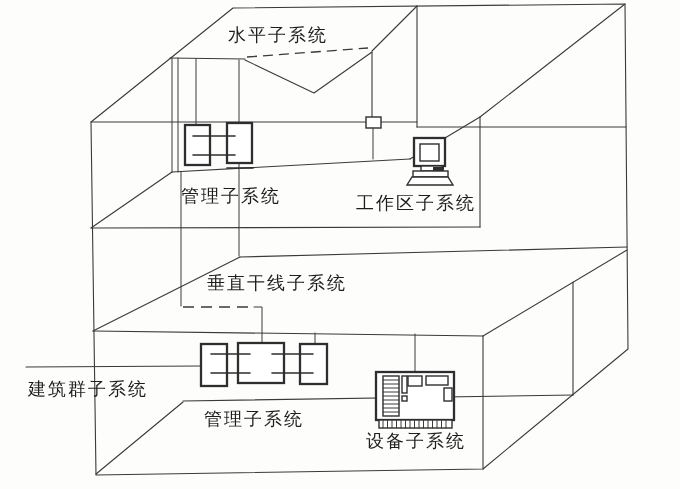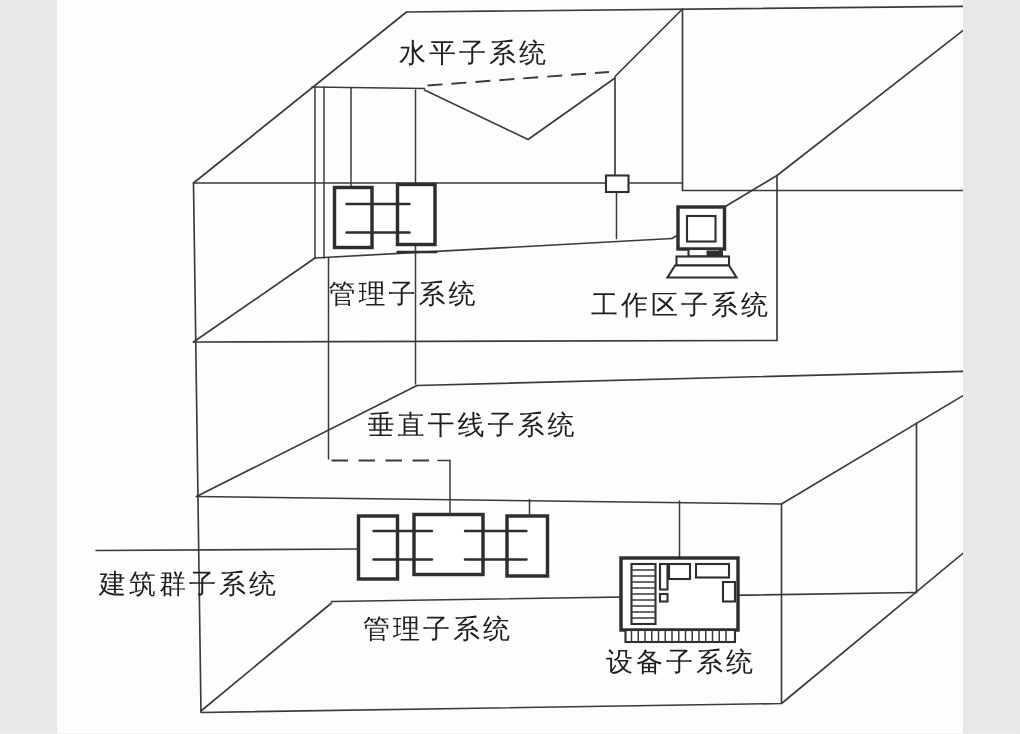--- a/index.html
+++ b/index.html
@@ -1,17 +1,17 @@
 <!DOCTYPE html>
 <html><head>
 <meta charset="utf-8">
 <style>
   html,body{margin:0;padding:0;background:#e8e8e8;}
   .stage{
-    width:604px;height:489px;position:relative;margin:0 auto;
+    width:680px;height:489px;position:relative;margin:0 auto;
     background:#fdfdfc;overflow:hidden;
     font-family:"Liberation Sans","DejaVu Sans",sans-serif;
   }
   svg{display:block;}
   .thin{fill:none;stroke:#3a3a3a;stroke-width:1.1;stroke-linecap:round;stroke-linejoin:round;}
   .thin2{fill:none;stroke:#3a3a3a;stroke-width:1;stroke-linecap:round;}
   .thick{fill:#ffffff;stroke:#2e2e2e;stroke-width:2.3;stroke-linejoin:miter;}
   .thickline{fill:none;stroke:#2e2e2e;stroke-width:1.6;stroke-linecap:round;}
   .dash{fill:none;stroke:#3a3a3a;stroke-width:1.3;stroke-dasharray:10 6;stroke-linecap:butt;}
   .dash2{fill:none;stroke:#3a3a3a;stroke-width:1.3;stroke-dasharray:11 7;}

